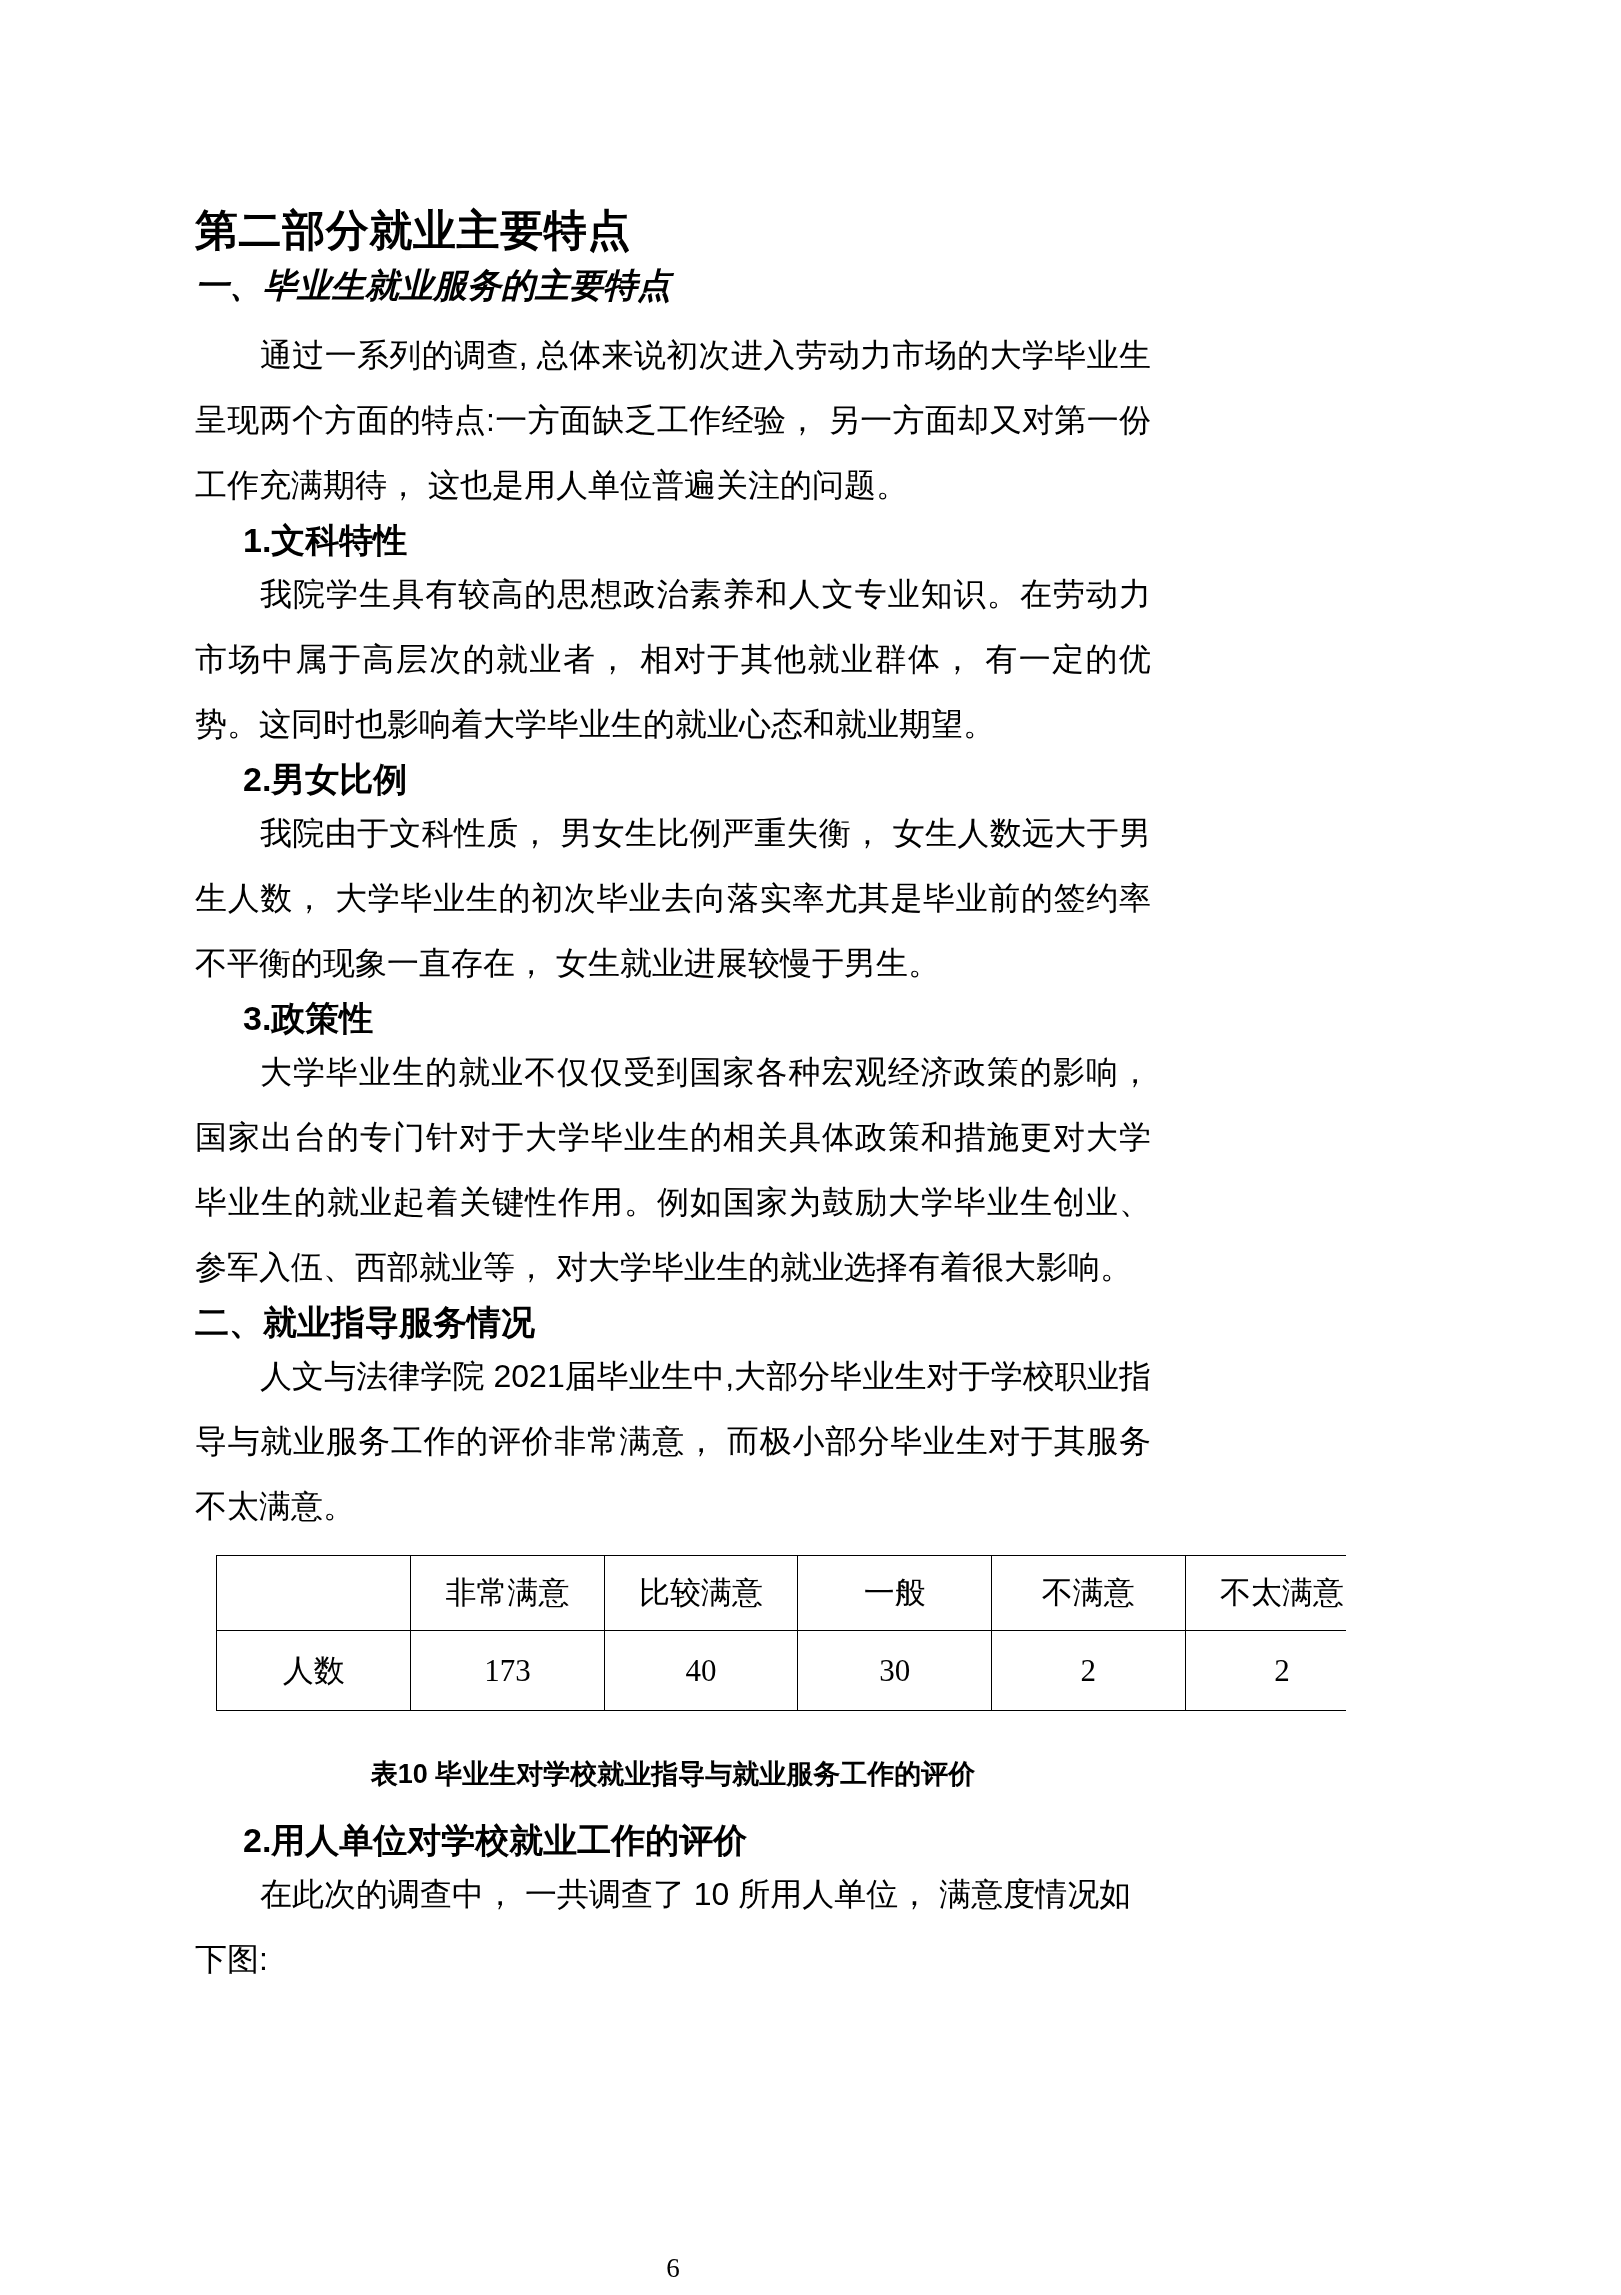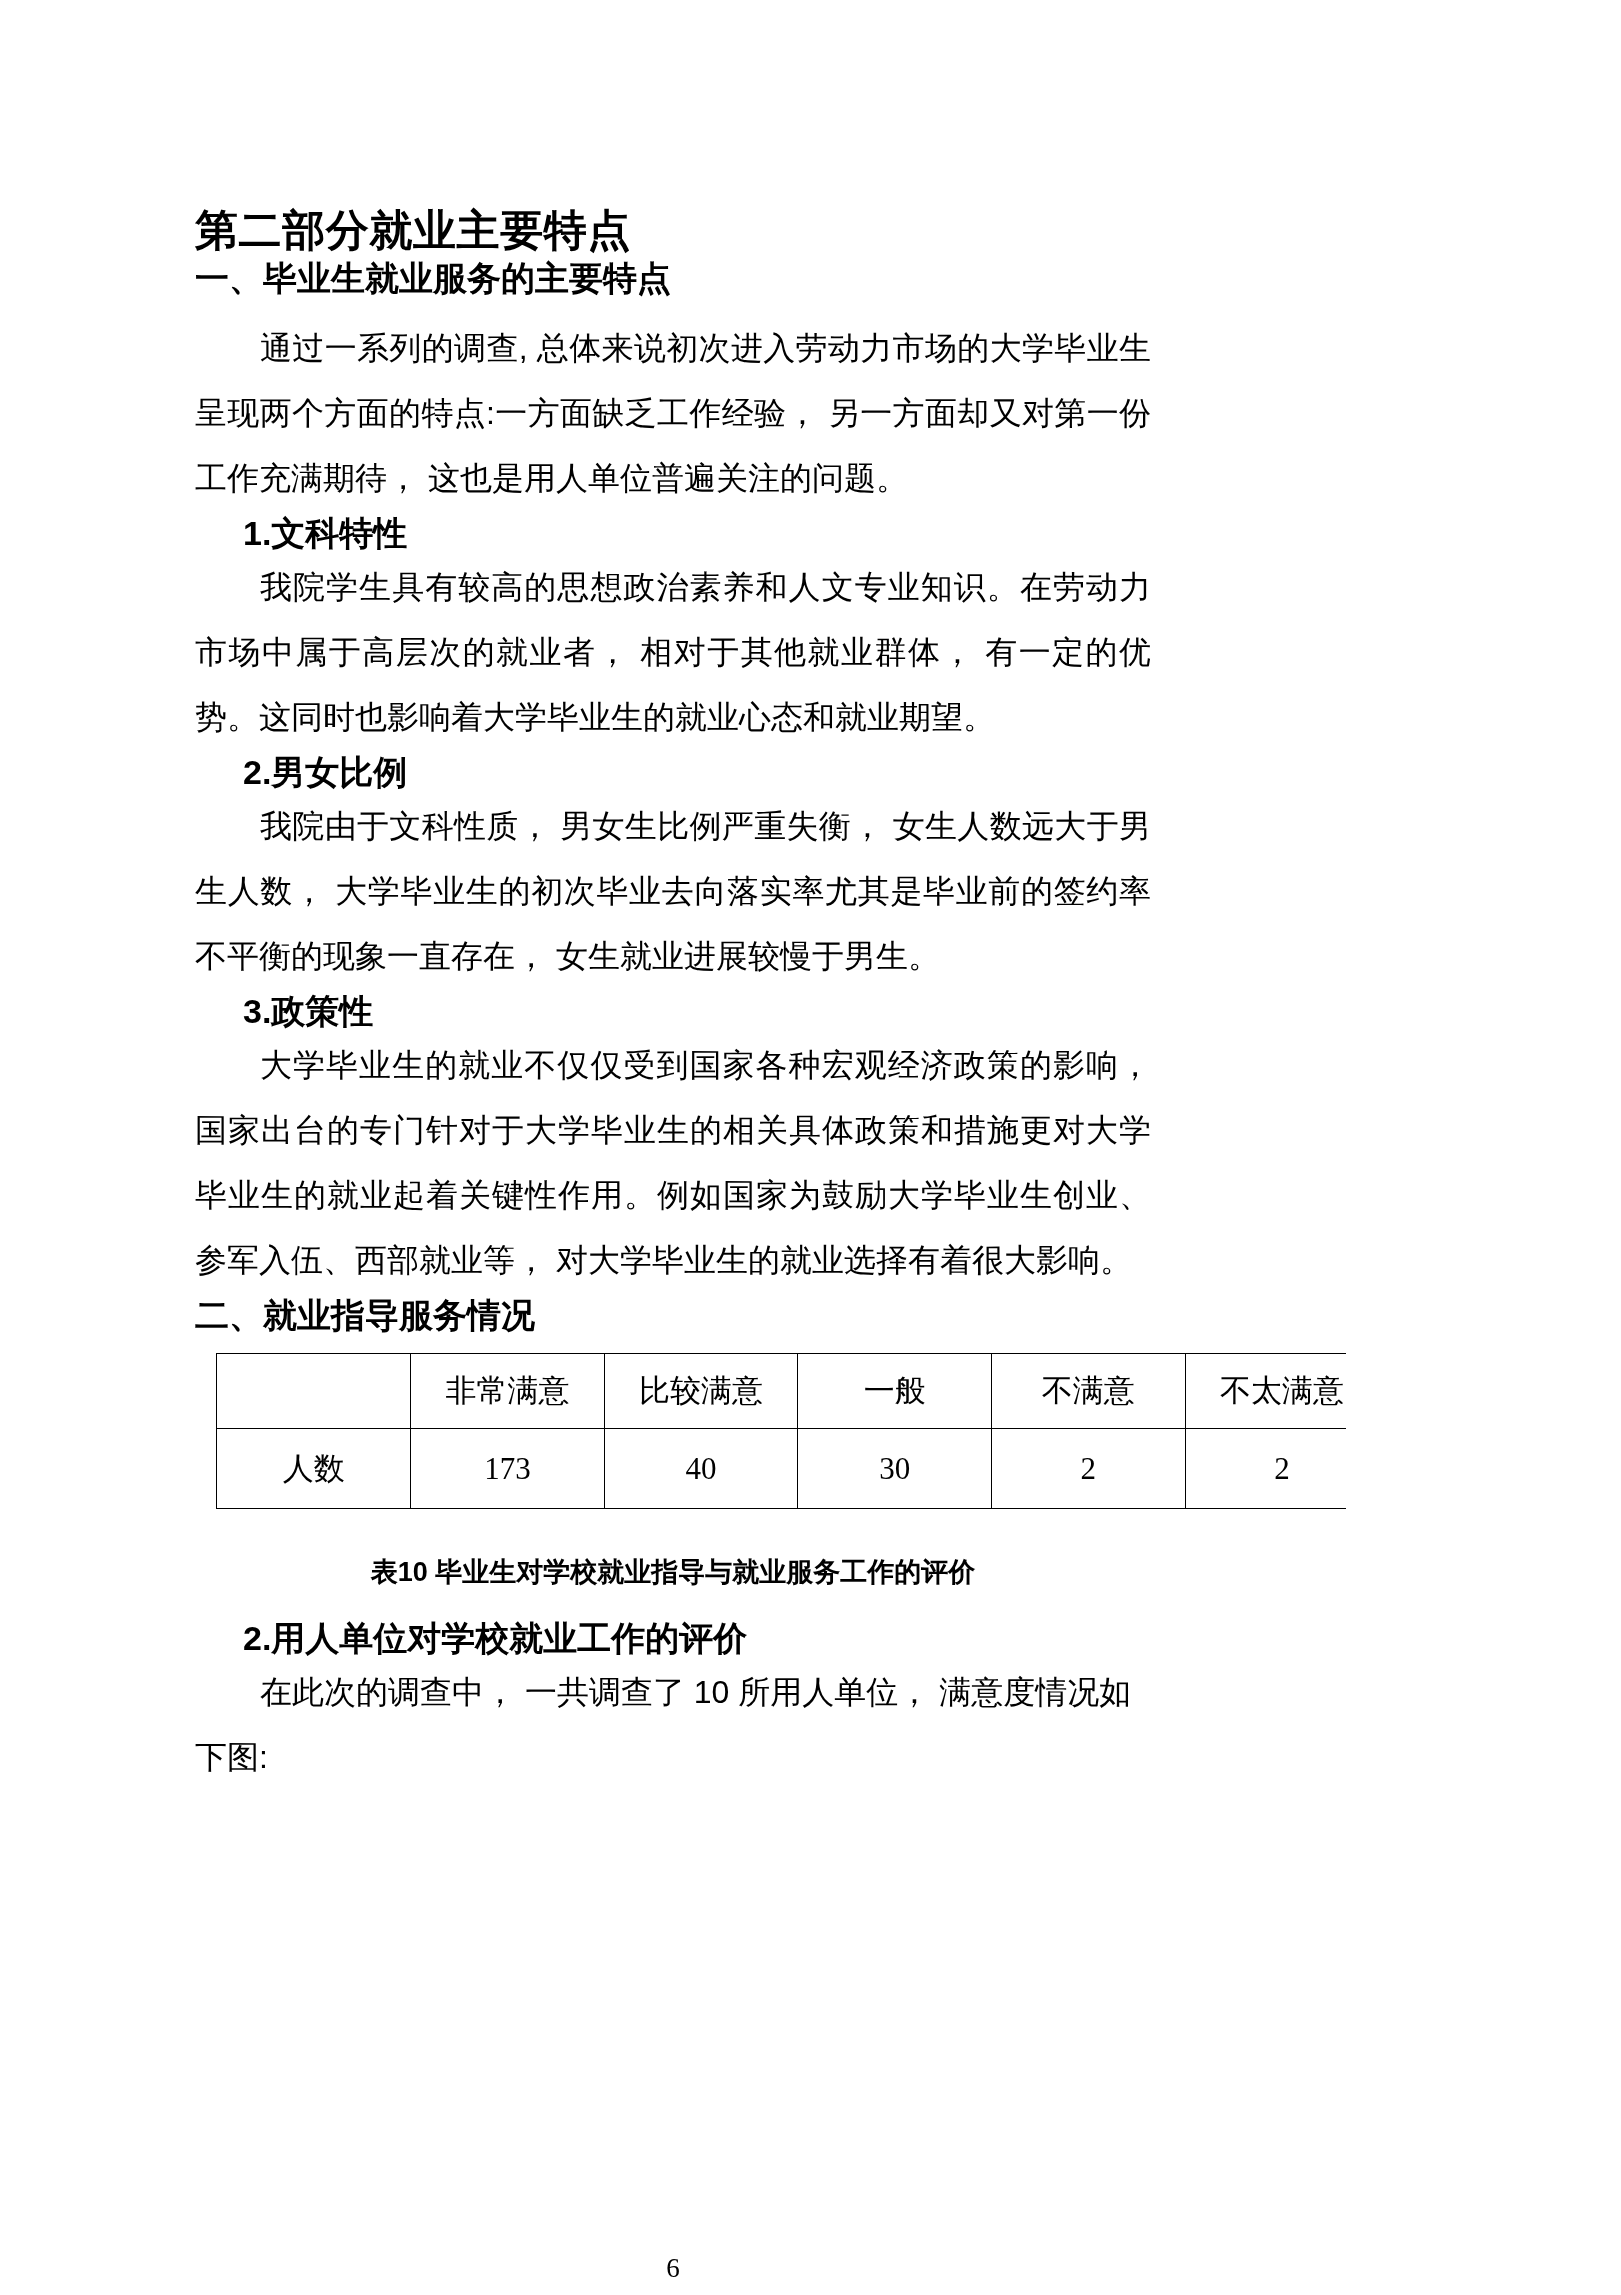--- a/index.html
+++ b/index.html
@@ -32,21 +32,21 @@
     letter-spacing: 0.6px;
   }
 
   .h2 {
     font-family: "Liberation Sans", "DejaVu Sans", sans-serif;
     font-weight: 700;
     font-size: 34px;
     line-height: 44px;
     margin: 0;
   }
-  .h2.first { margin-top: 4px; }
+  .h2.first { margin-top: 11px; font-style: italic; }
 
   .h3 {
     font-family: "Liberation Sans", "DejaVu Sans", sans-serif;
     font-weight: 700;
     font-size: 34px;
     line-height: 44px;
     margin: 0;
     text-indent: 48px;
   }
   .h3.after-caption { margin-top: 26px; }
@@ -122,20 +122,21 @@
 
     <p class="para">我院由于文科性质， 男女生比例严重失衡， 女生人数远大于男生人数， 大学毕业生的初次毕业去向落实率尤其是毕业前的签约率不平衡的现象一直存在， 女生就业进展较慢于男生。</p>
 
     <h3 class="h3">3.政策性</h3>
 
     <p class="para">大学毕业生的就业不仅仅受到国家各种宏观经济政策的影响， 国家出台的专门针对于大学毕业生的相关具体政策和措施更对大学毕业生的就业起着关键性作用。例如国家为鼓励大学毕业生创业、参军入伍、西部就业等， 对大学毕业生的就业选择有着很大影响。</p>
 
     <h2 class="h2">二、就业指导服务情况</h2>
 
 
+    <p class="para">人文与法律学院 2021届毕业生中,大部分毕业生对于学校职业指导与就业服务工作的评价非常满意， 而极小部分毕业生对于其服务不太满意。</p>
 
     <table class="eval-table">
       <tbody>
         <tr>
           <th class="blank"></th>
           <th>非常满意</th>
           <th>比较满意</th>
           <th>一般</th>
           <th>不满意</th>
           <th>不太满意</th>

